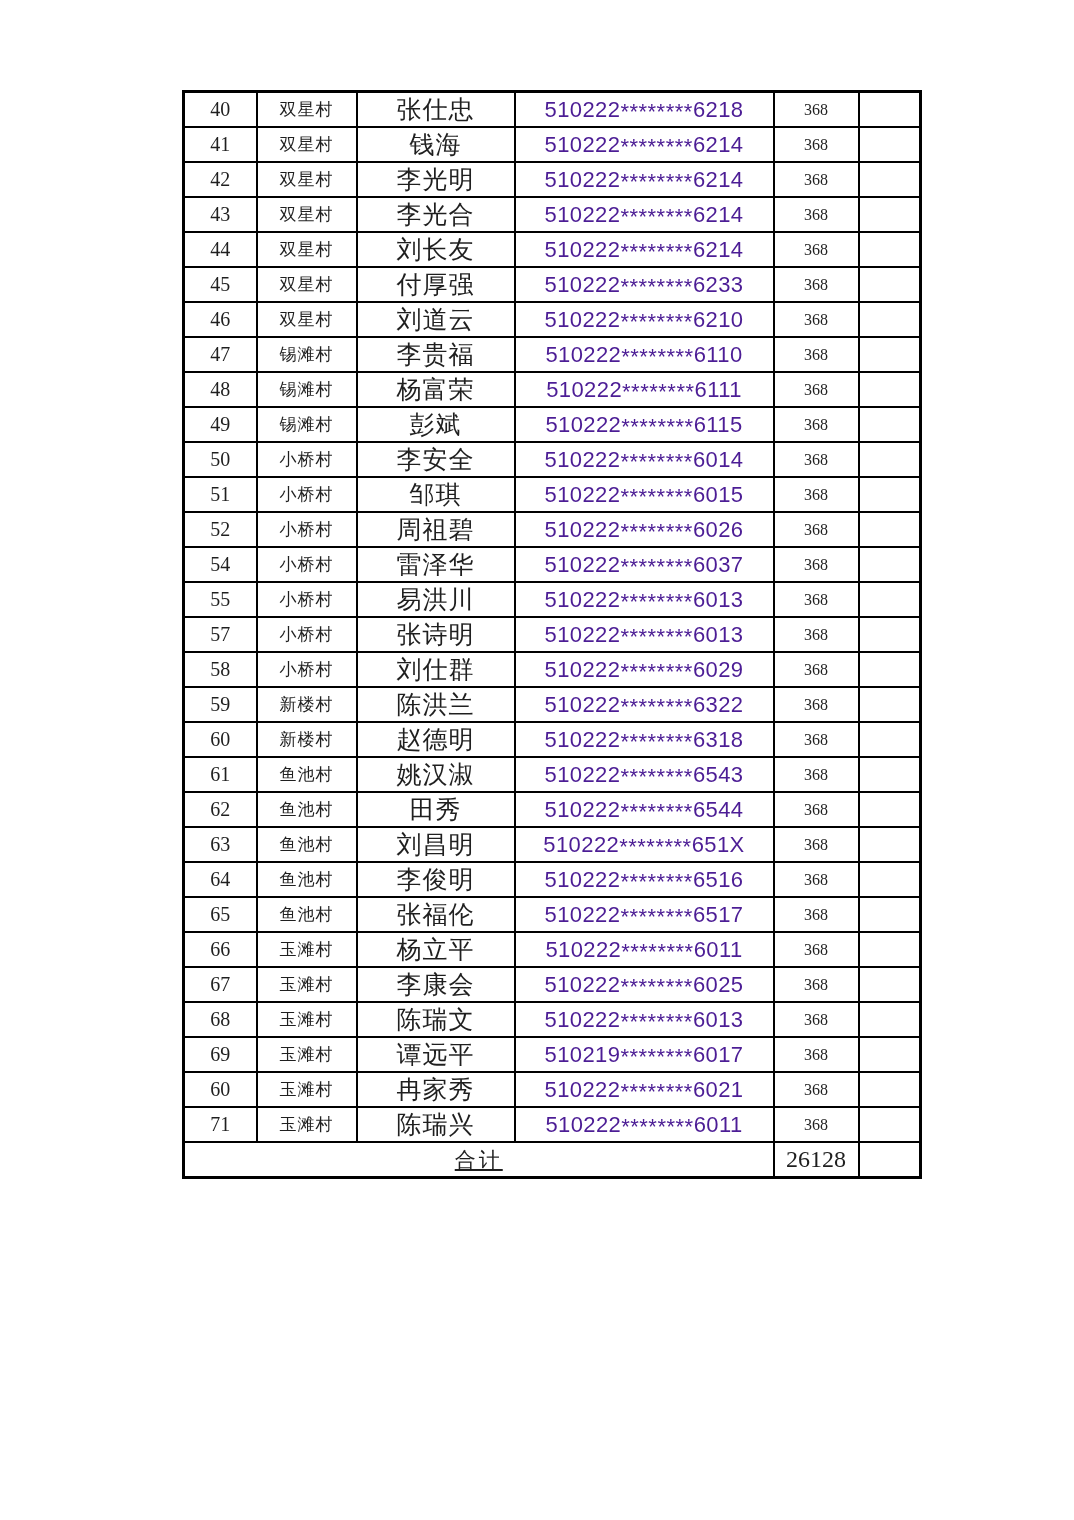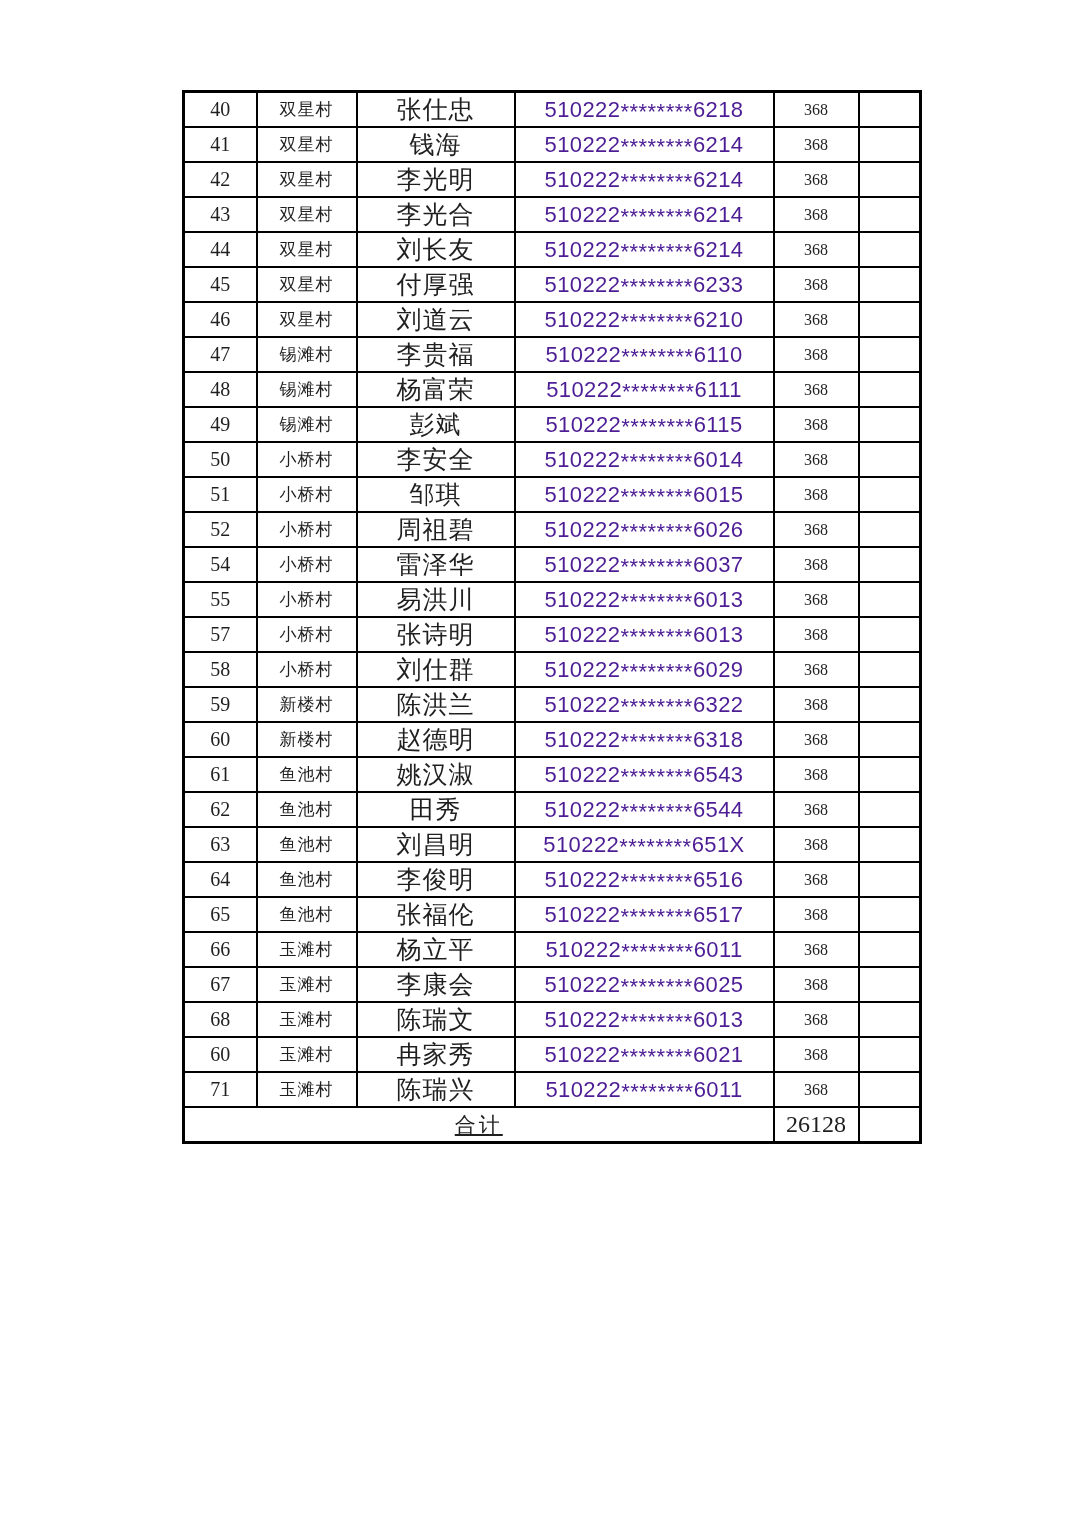--- a/index.html
+++ b/index.html
@@ -276,20 +276,28 @@
         </tr>
         <tr>
           <td class="col-no">68</td>
           <td class="col-village">玉滩村</td>
           <td class="col-name">陈瑞文</td>
           <td class="col-id">510222<span class="stars">********</span>6013</td>
           <td class="col-amount">368</td>
           <td class="col-blank"></td>
         </tr>
         <tr>
+          <td class="col-no">69</td>
+          <td class="col-village">玉滩村</td>
+          <td class="col-name">谭远平</td>
+          <td class="col-id">510219<span class="stars">********</span>6017</td>
+          <td class="col-amount">368</td>
+          <td class="col-blank"></td>
+        </tr>
+        <tr>
           <td class="col-no">60</td>
           <td class="col-village">玉滩村</td>
           <td class="col-name">冉家秀</td>
           <td class="col-id">510222<span class="stars">********</span>6021</td>
           <td class="col-amount">368</td>
           <td class="col-blank"></td>
         </tr>
         <tr>
           <td class="col-no">71</td>
           <td class="col-village">玉滩村</td>

